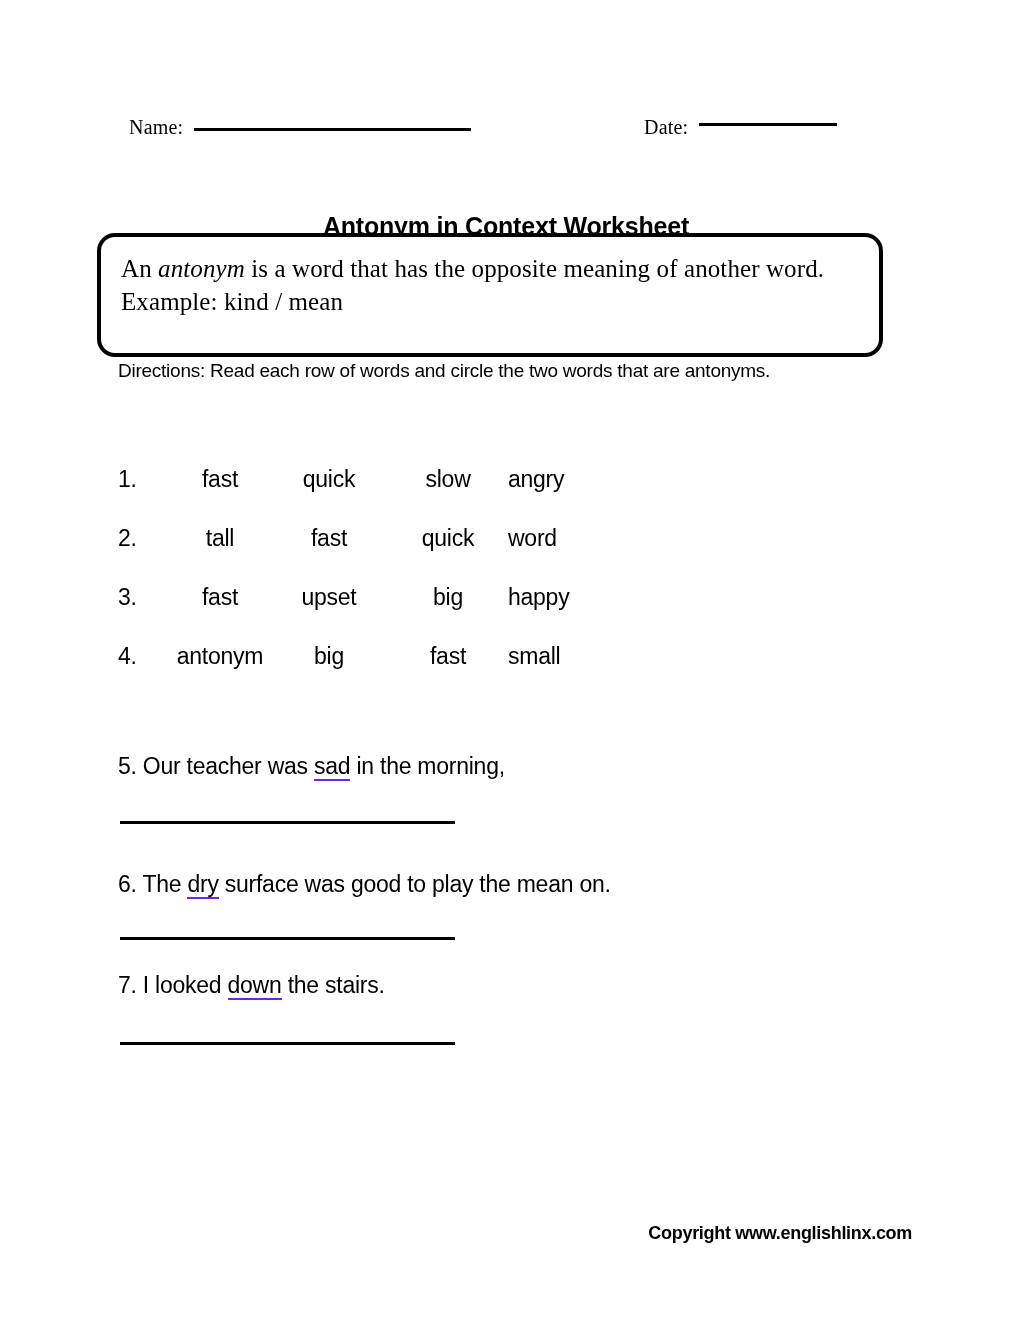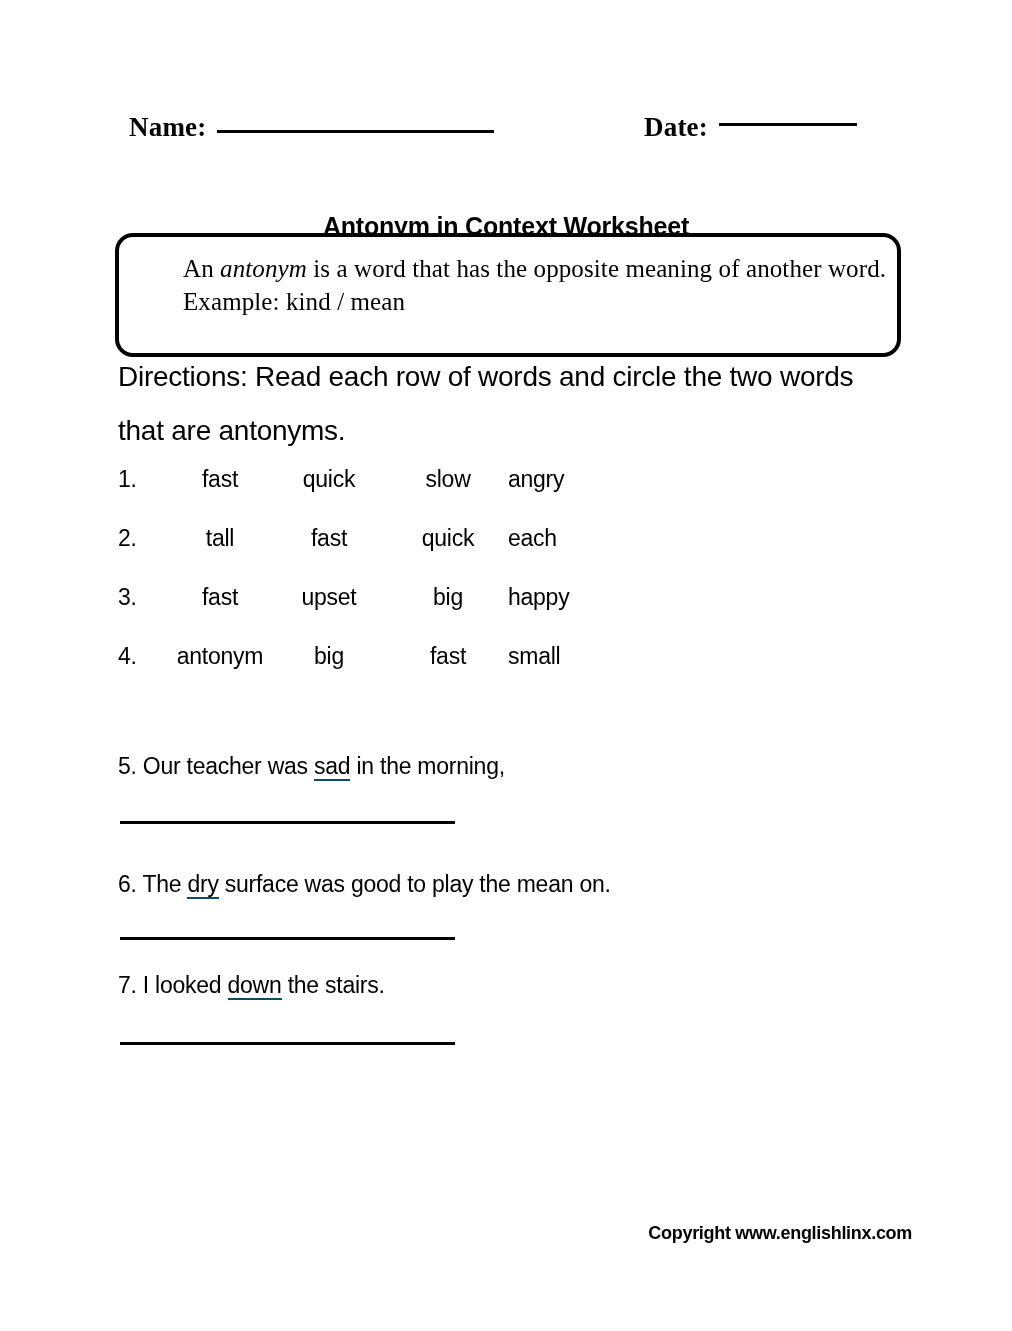--- a/index.html
+++ b/index.html
@@ -40,22 +40,22 @@
   }
   .date-group {
     position: absolute;
     left: 644px;
     top: 0;
     display: flex;
     align-items: center;
   }
   .field-label {
     font-family: "Liberation Serif", serif;
-    font-weight: bold;
-    font-size: 27px;
+    font-weight: normal;
+    font-size: 20px;
     line-height: 30px;
     letter-spacing: 0.2px;
     white-space: nowrap;
   }
   .blank-rule {
     display: inline-block;
     border-bottom: 3px solid #000;
     margin-left: 11px;
     position: relative;
     top: -3px;
@@ -74,47 +74,46 @@
     font-weight: bold;
     font-size: 25px;
     line-height: 28px;
     letter-spacing: -0.2px;
     margin-top: 24px;
   }
 
   
   .definition-box {
     position: absolute;
-    left: 115px;
+    left: 97px;
     top: 233px;
     width: 786px;
     height: 124px;
     box-sizing: border-box;
     border: 4px solid #000;
     border-radius: 18px;
     background: #ffffff;
-    padding-left: 44px;
   }
   .definition-text {
     font-family: "Liberation Serif", serif;
     font-size: 25px;
     line-height: 33px;
     padding: 15px 0 0 20px;
     letter-spacing: 0.1px;
   }
   .definition-text em {
     font-style: italic;
   }
 
   
   .directions {
     position: absolute;
     font-family: "Liberation Sans", sans-serif;
-    font-size: 28px;
-    line-height: 54px;
+    font-size: 19px;
+    line-height: 41px;
     letter-spacing: -0.25px;
   }
   .directions-1 {
     left: 118px;
     top: 350px;
     width: 760px;
   }
   .directions-2 {
     left: 118px;
     top: 688px;
@@ -155,21 +154,21 @@
     position: absolute;
     left: 118px;
     width: 790px;
     font-family: "Liberation Sans", sans-serif;
     font-size: 23px;
     line-height: 34px;
     letter-spacing: -0.25px;
   }
   .sentence-item u {
     text-decoration: none;
-    border-bottom: 2px solid #0c4a6e;
+    border-bottom: 2px solid #6d28d9;
     padding-bottom: 0px;
   }
   .item-5 { top: 749px; }
   .item-6 { top: 867px; }
   .item-7 { top: 968px; }
 
   .answer-line {
     position: absolute;
     left: 120px;
     width: 335px;
@@ -220,21 +219,21 @@
 
   <div class="directions directions-1">Directions: Read each row of words and circle the two words that are antonyms.</div>
 
   <div class="word-rows">
 
     <div class="word-row">
       <span class="row-num">1.</span><span class="w w0">fast</span><span class="w w1">quick</span><span class="w w2">slow</span><span class="w w3">angry</span>
     </div>
 
     <div class="word-row">
-      <span class="row-num">2.</span><span class="w w0">tall</span><span class="w w1">fast</span><span class="w w2">quick</span><span class="w w3">each</span>
+      <span class="row-num">2.</span><span class="w w0">tall</span><span class="w w1">fast</span><span class="w w2">quick</span><span class="w w3">word</span>
     </div>
 
     <div class="word-row">
       <span class="row-num">3.</span><span class="w w0">fast</span><span class="w w1">upset</span><span class="w w2">big</span><span class="w w3">happy</span>
     </div>
 
     <div class="word-row">
       <span class="row-num">4.</span><span class="w w0">antonym</span><span class="w w1">big</span><span class="w w2">fast</span><span class="w w3">small</span>
     </div>
 

